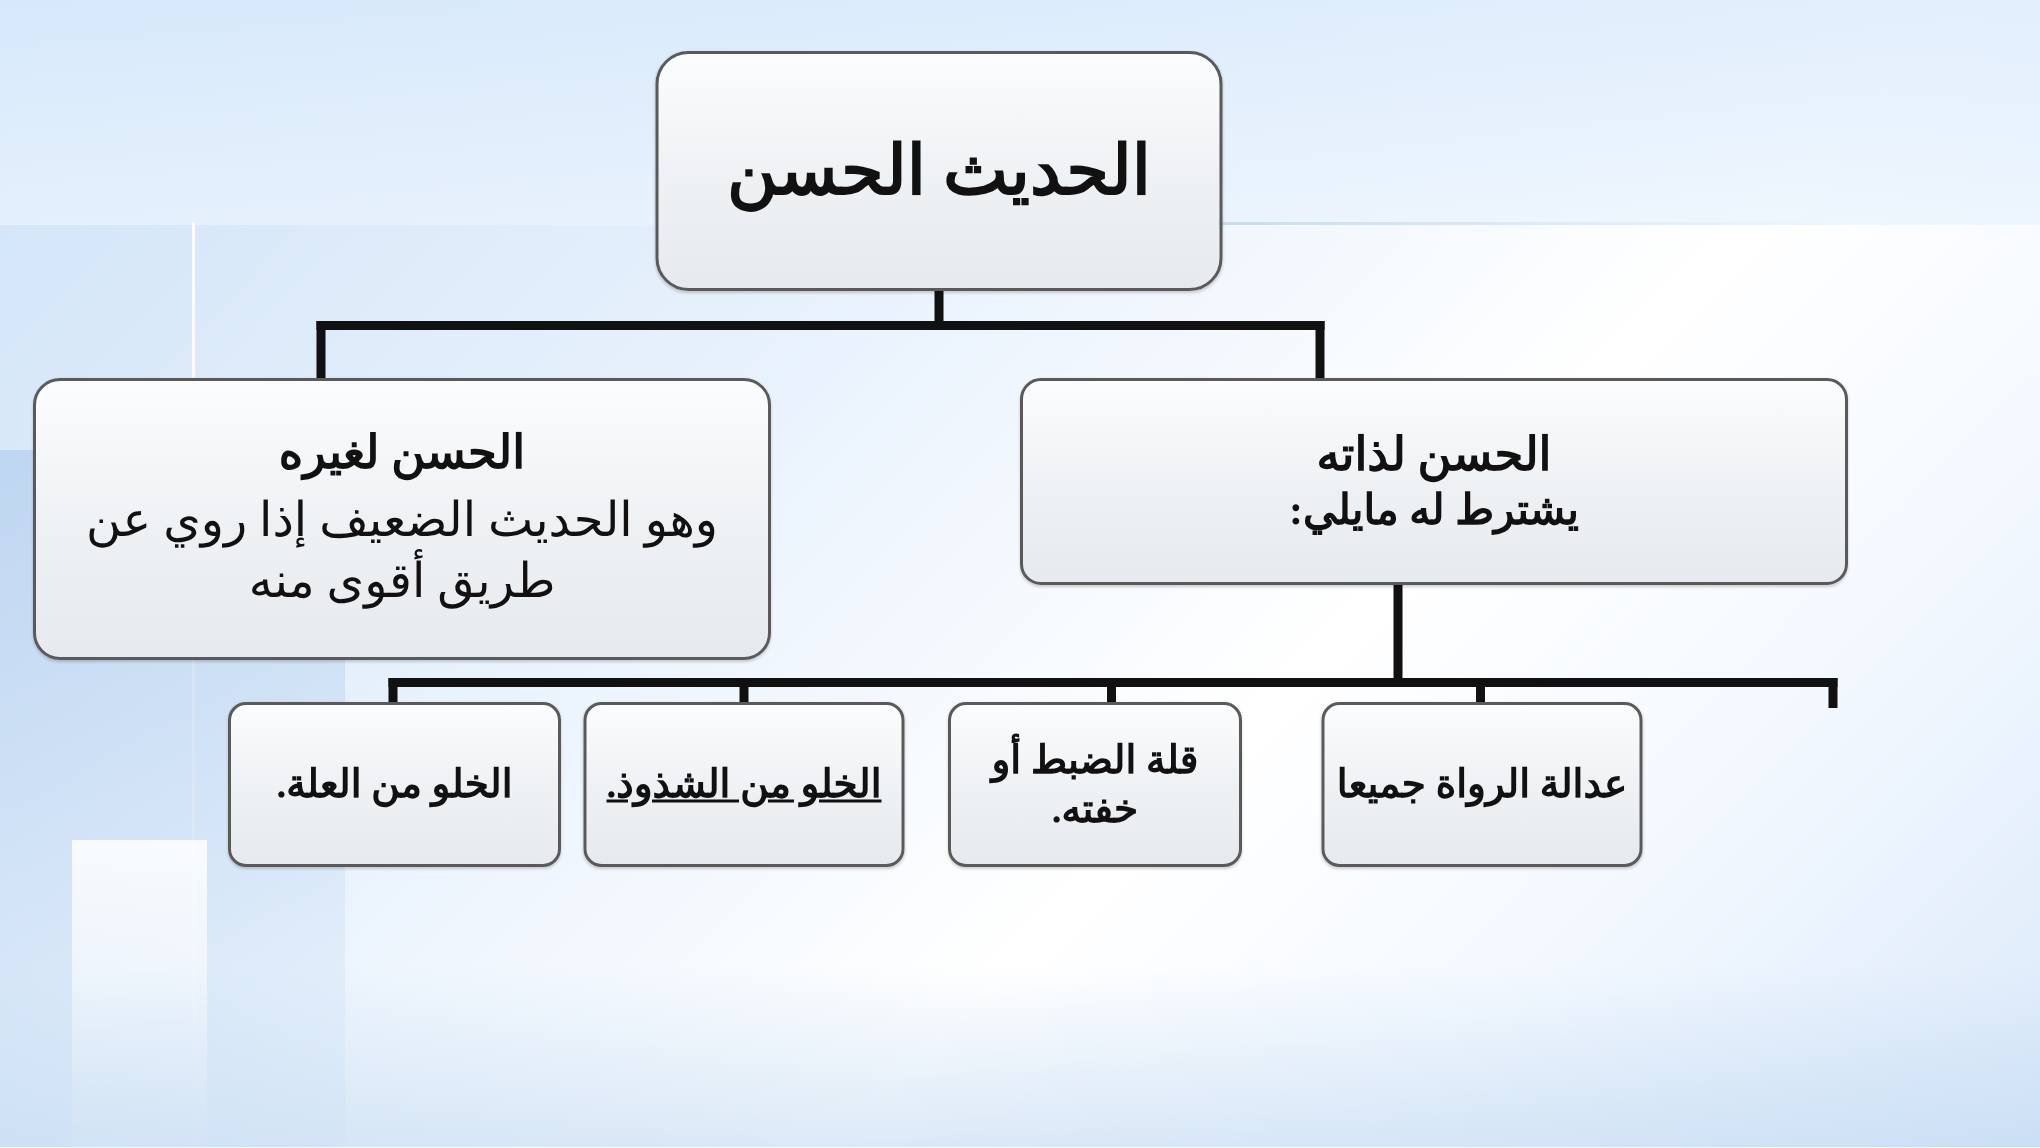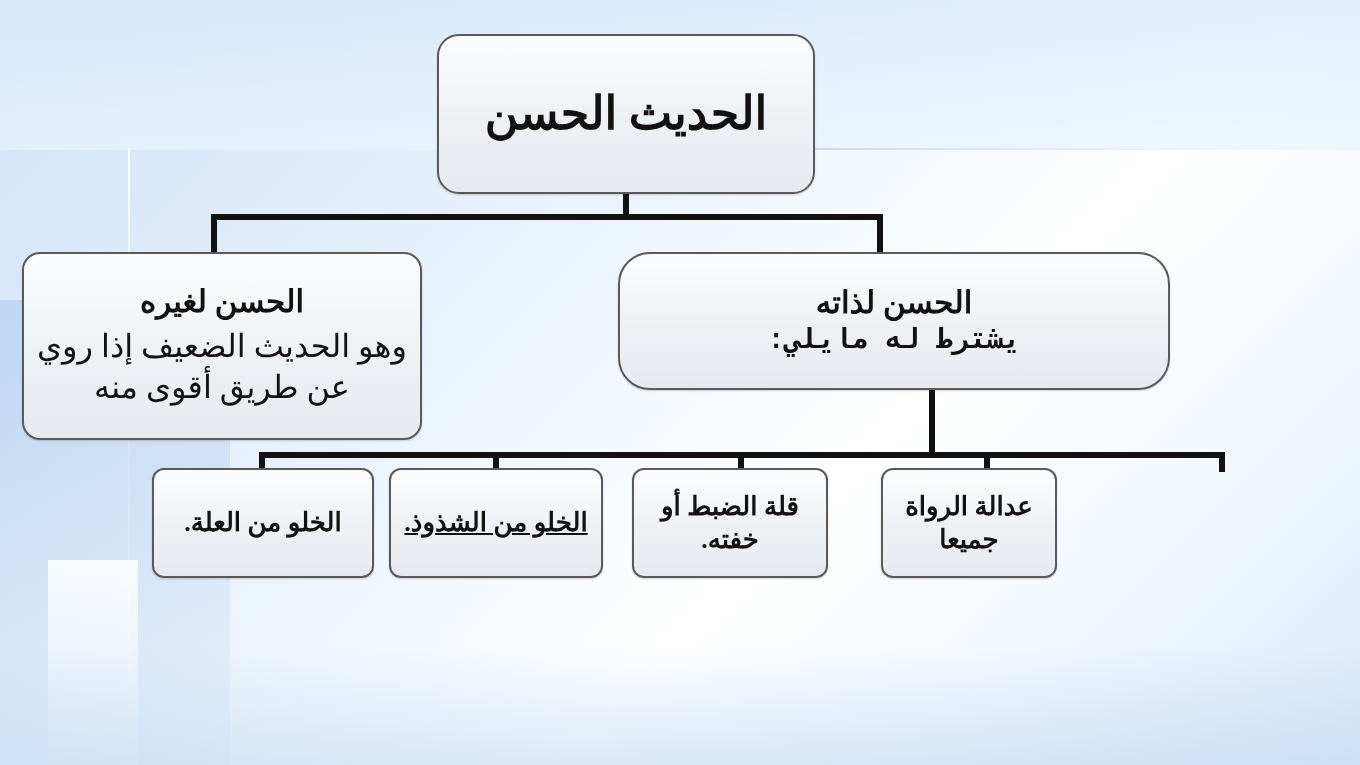--- a/index.html
+++ b/index.html
@@ -71,81 +71,79 @@
   
   .node {
     position: absolute;
     box-sizing: border-box;
     background: linear-gradient(180deg, #fbfcfd 0%, #eef1f4 55%, #e6eaee 100%);
     border: 2px solid #5a5a5a;
     border-radius: 14px;
     box-shadow: 0 1px 2px rgba(0,0,0,.18);
     display: flex;
     flex-direction: column;
-    align-items: center;
     justify-content: center;
     text-align: center;
     color: #111111;
     padding: 4px 8px;
   }
 
   .node-root {
     left: 437px; top: 34px;
     width: 378px; height: 160px;
     border-radius: 22px;
   }
   .title-text {
     font-size: 46px;
     font-weight: bold;
     letter-spacing: 1px;
     line-height: 1.15;
   }
 
   .node-l2-right {
-    left: 618px; top: 252px;
+    left: 680px; top: 252px;
     width: 552px; height: 138px;
-    border-radius: 32px;
+    border-radius: 14px;
   }
   .node-l2-left {
     left: 22px; top: 252px;
-    width: 400px; height: 188px;
+    width: 492px; height: 188px;
     border-radius: 18px;
   }
 
   .hdr {
     font-size: 31px;
     font-weight: bold;
     line-height: 1.25;
   }
   .sub {
     font-size: 28px;
     font-weight: bold;
     line-height: 1.25;
-    font-family: Liberation Mono, monospace;
   }
   .body-text {
     font-size: 32px;
     font-weight: normal;
     line-height: 1.3;
     margin-top: 4px;
   }
 
   .leaf {
     height: 110px;
     top: 468px;
     border-radius: 12px;
   }
   .leaf .leaf-text {
     font-size: 26px;
     font-weight: bold;
     line-height: 1.28;
   }
 
   .leaf-1 { left: 1131px; width: 196px; }
-  .leaf-2 { left: 881px; width: 176px; }
+  .leaf-2 { left: 881px; width: 214px; }
   .leaf-3 { left: 632px; width: 196px; }
   .leaf-4 { left: 389px; width: 214px; text-decoration: underline; }
   .leaf-5 { left: 152px; width: 222px; }
 </style>
 </head>
 <body>
 
 <div id="slide">
 
   <div class="bg-band-top"></div>

